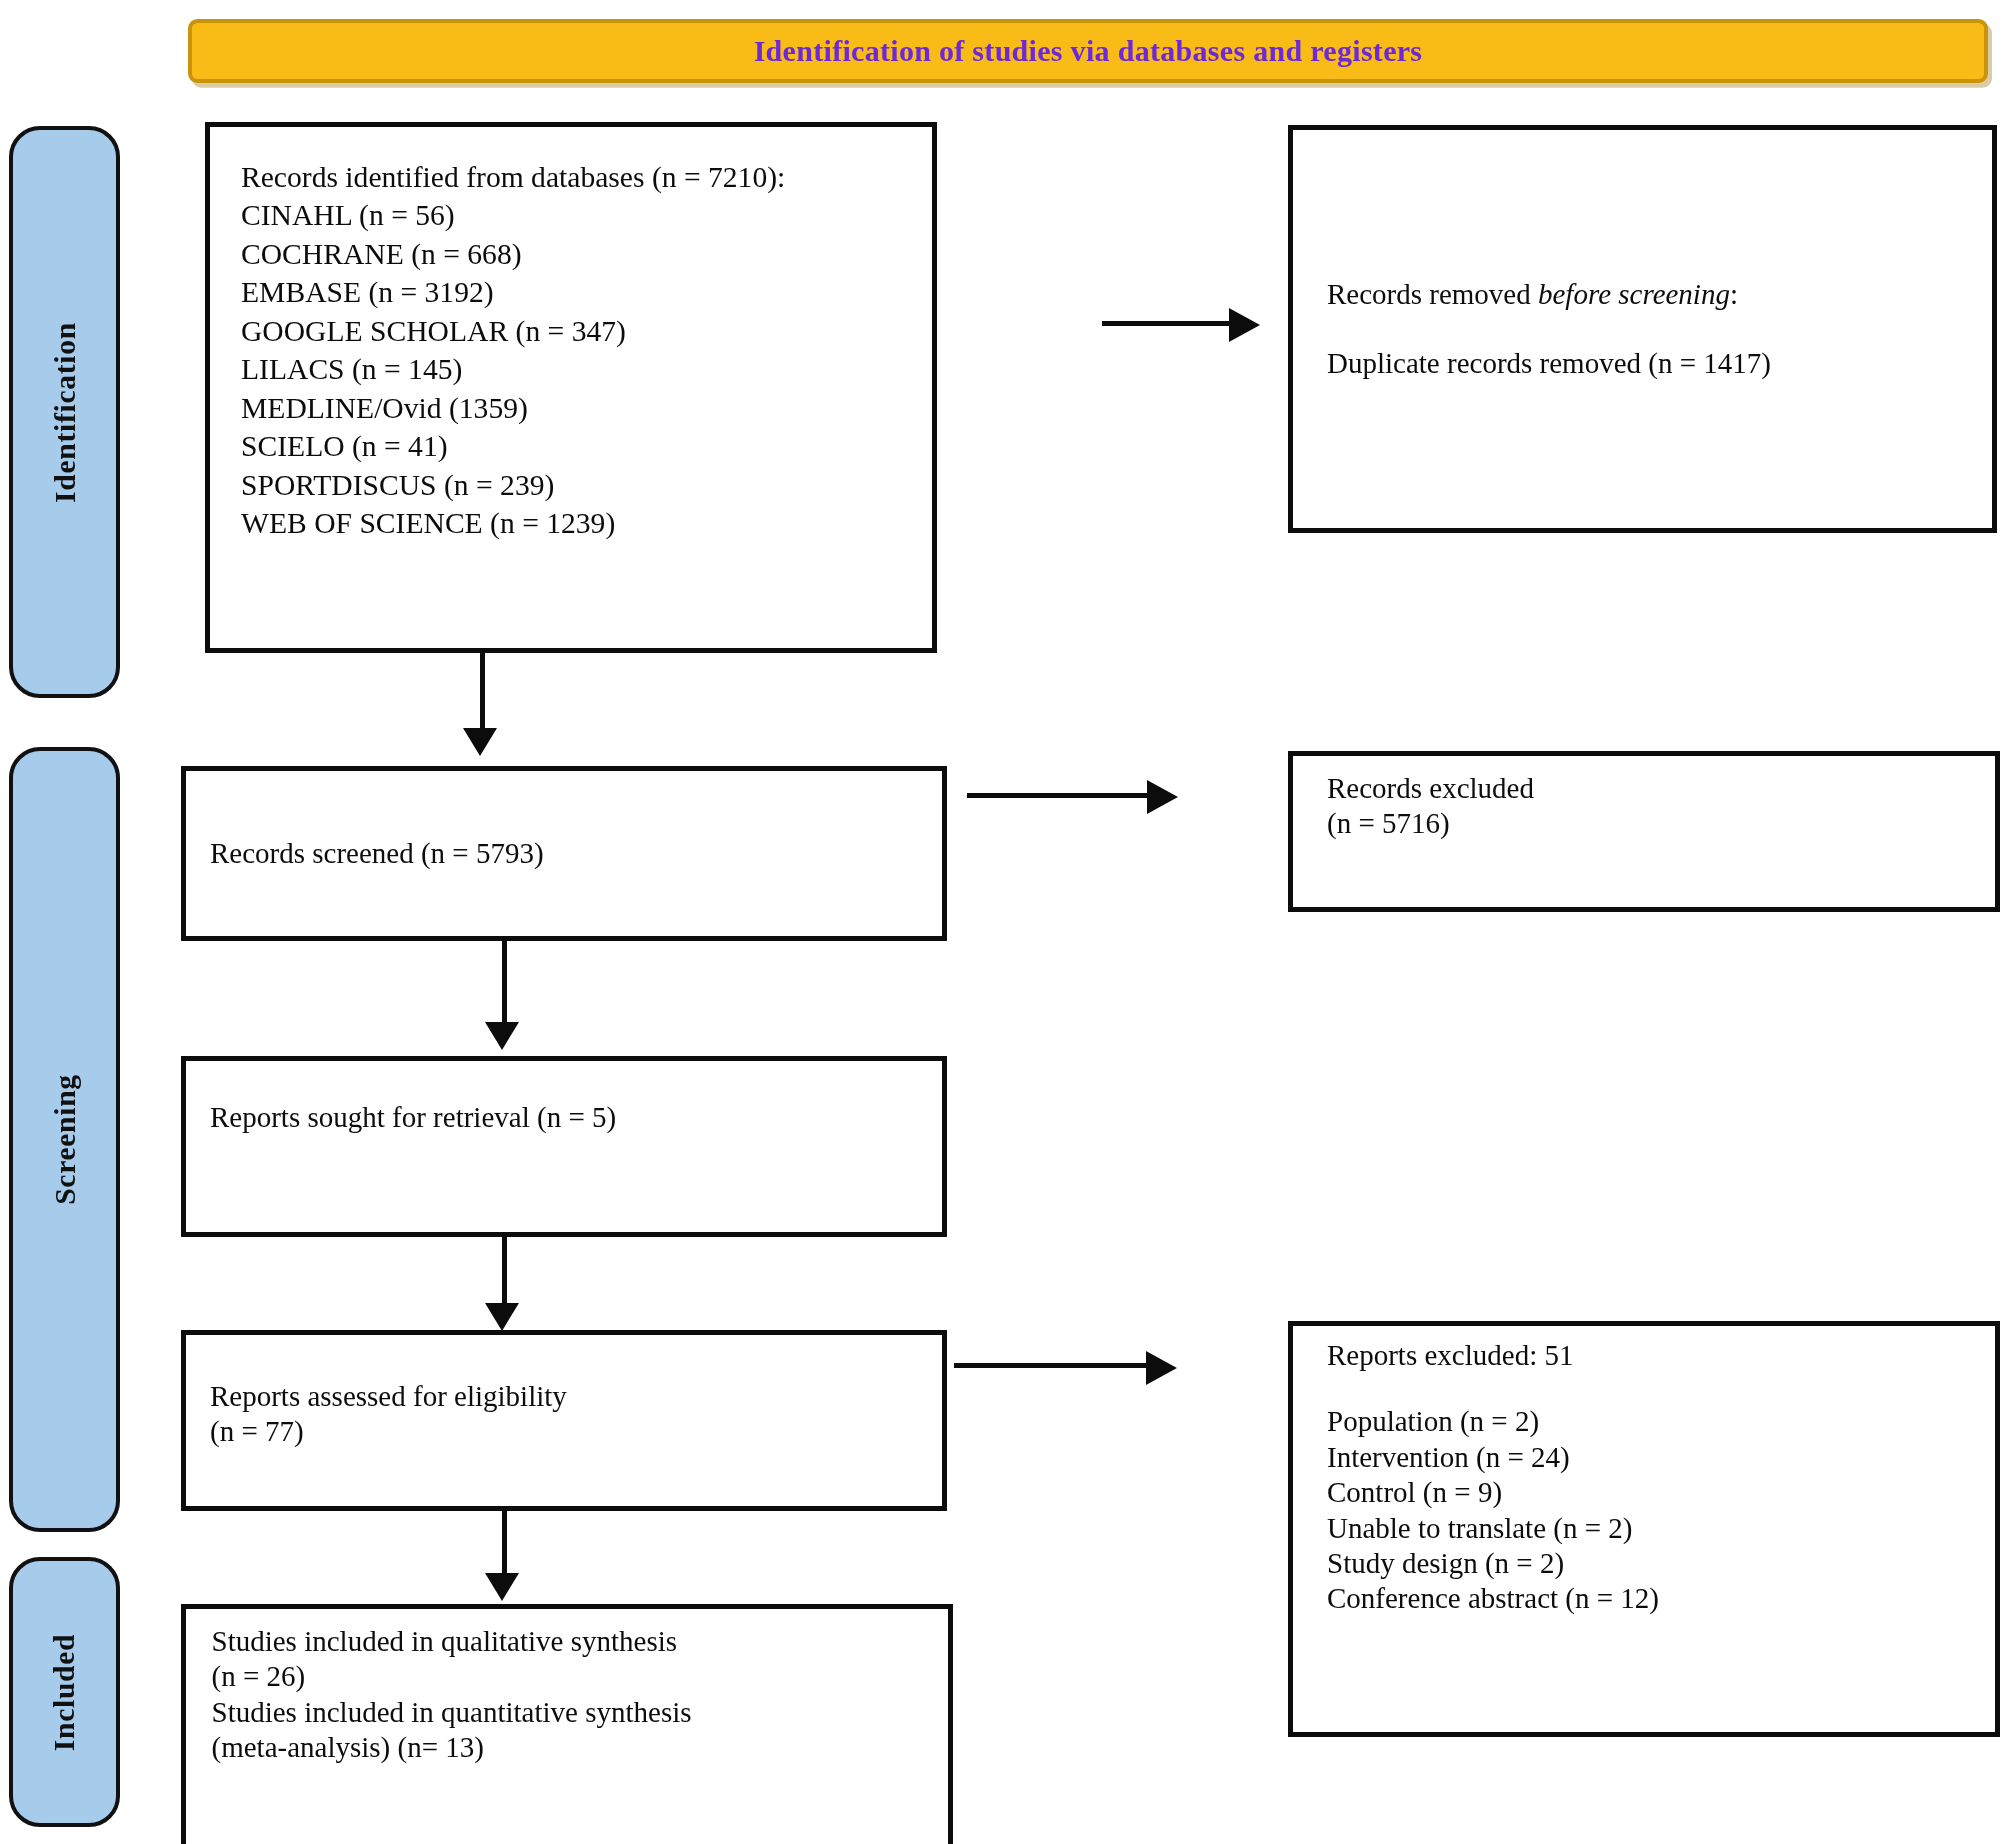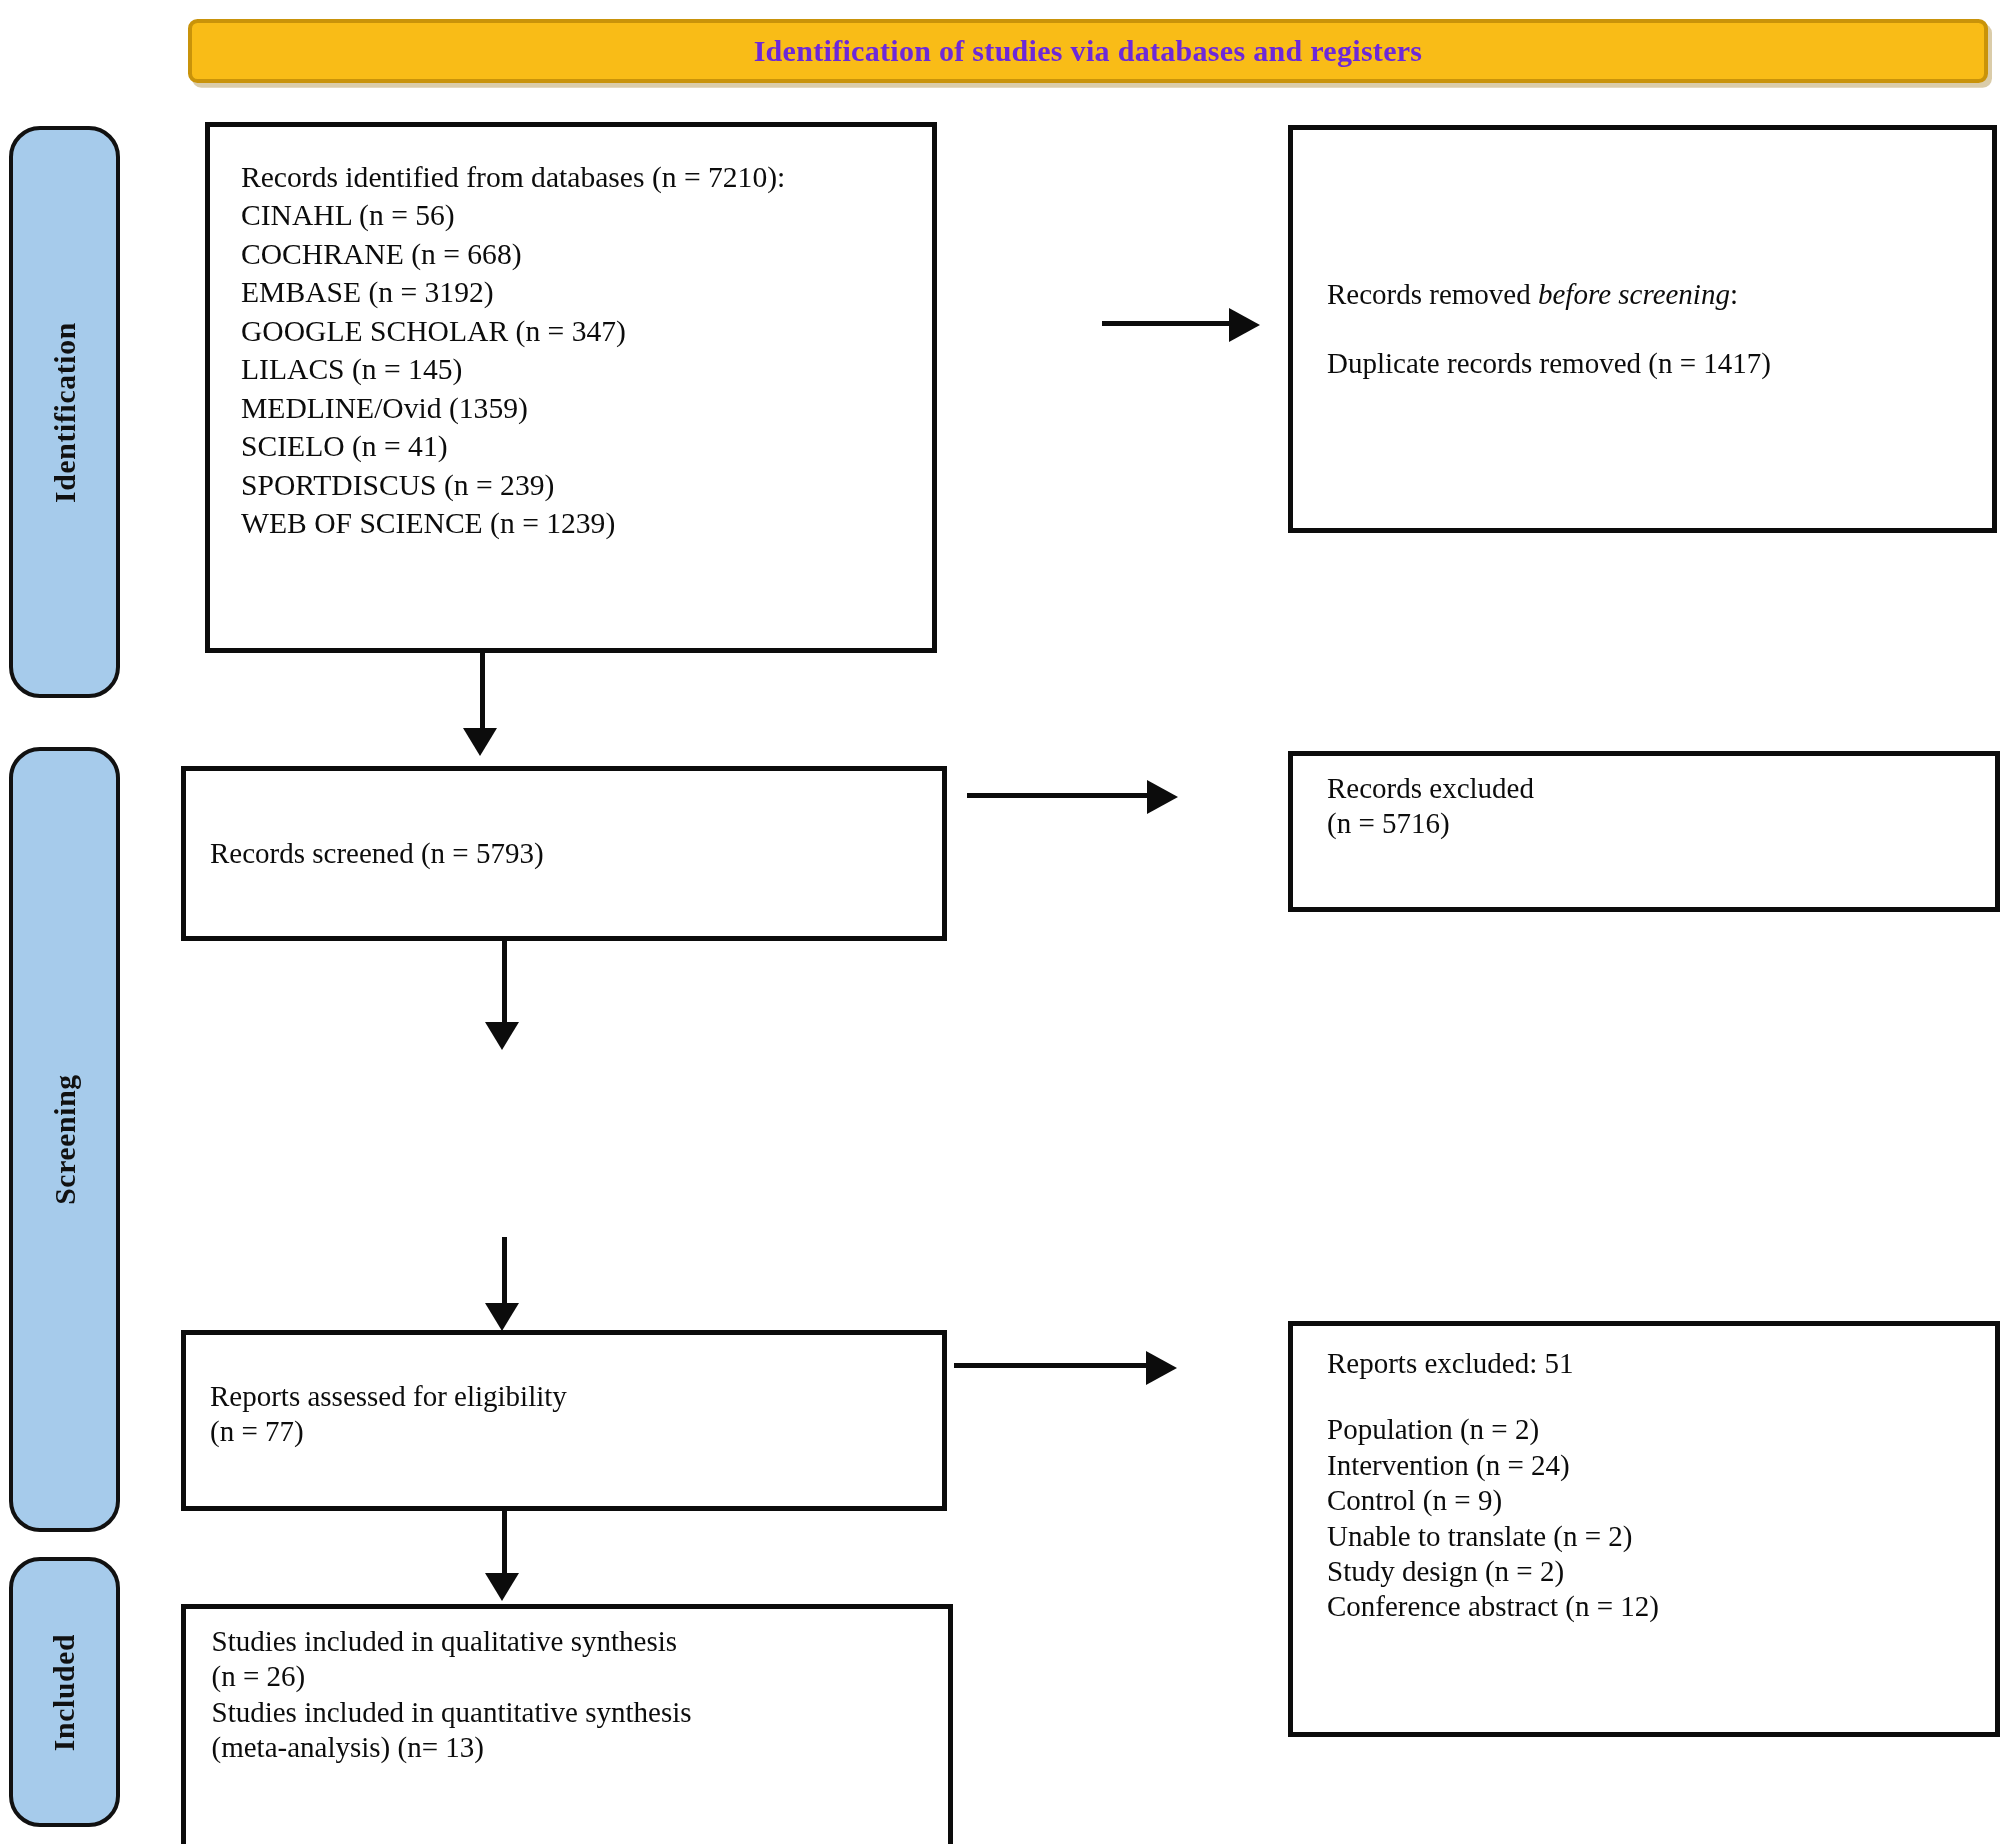--- a/index.html
+++ b/index.html
@@ -92,21 +92,21 @@
   #box-sought        { left: 181px;  top: 1056px; width: 766px; height: 181px; }
   #box-assessed      { left: 181px;  top: 1330px; width: 766px; height: 181px; }
   #box-rep-excluded  { left: 1288px; top: 1321px; width: 712px; height: 416px; }
   #box-included      { left: 181px;  top: 1604px; width: 772px; height: 261px; }
 
   #box-identified { padding-top: 31px; padding-left: 31px; justify-content: flex-start; margin-left: 32px; }
   #box-identified .line { font-size: 29.6px; line-height: 1.30; }
 
   #box-removed   { padding-left: 34px; }
   #box-excluded  { padding-left: 34px; justify-content: flex-start; padding-top: 14.8px; }
-  #box-rep-excluded { padding-left: 34px; justify-content: flex-start; padding-top: 20px; }
+  #box-rep-excluded { padding-left: 34px; justify-content: flex-start; padding-top: 12px; }
   #box-included  { padding-left: 25.5px; justify-content: flex-start; padding-top: 14.8px; }
   #box-screened  { padding-left: 24px; }
   #box-sought    { padding-left: 24px; justify-content: flex-start; padding-top: 38px; }
   #box-assessed  { padding-left: 24px; justify-content: flex-start; padding-top: 44px; }
 
   
   .conn { position: absolute; }
   .v-line {
     position: absolute;
     width: 4.7px;
@@ -190,20 +190,23 @@
 
   <div class="box" id="box-screened">
     <div class="line">Records screened (n = 5793)</div>
   </div>
 
   <div class="box tight" id="box-excluded">
     <div class="line">Records excluded</div>
     <div class="line">(n = 5716)</div>
   </div>
 
+  <div class="box" id="box-sought">
+    <div class="line">Reports sought for retrieval (n = 5)</div>
+  </div>
 
   <div class="box tight" id="box-assessed">
     <div class="line">Reports assessed for eligibility</div>
     <div class="line">(n = 77)</div>
   </div>
 
   <div class="box tight" id="box-rep-excluded">
     <div class="line">Reports excluded: 51</div>
     <div class="spacer"></div>
     <div class="line">Population (n = 2)</div>

